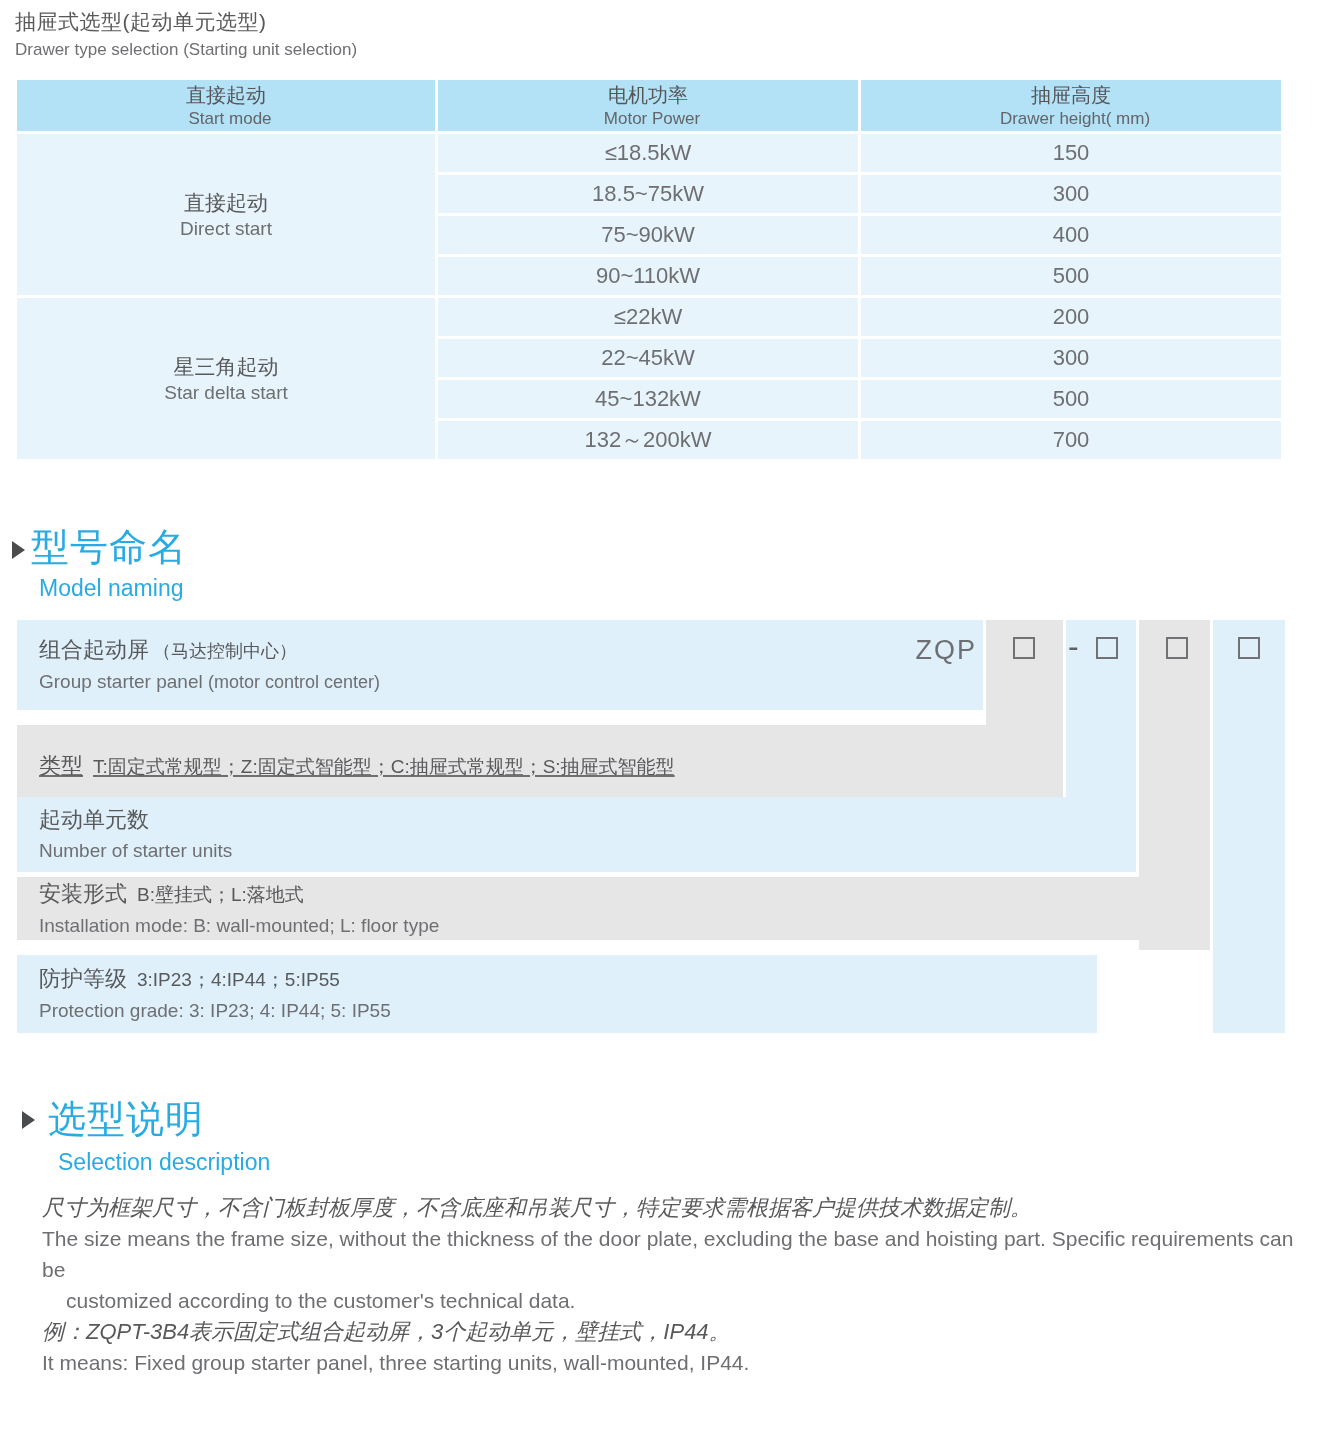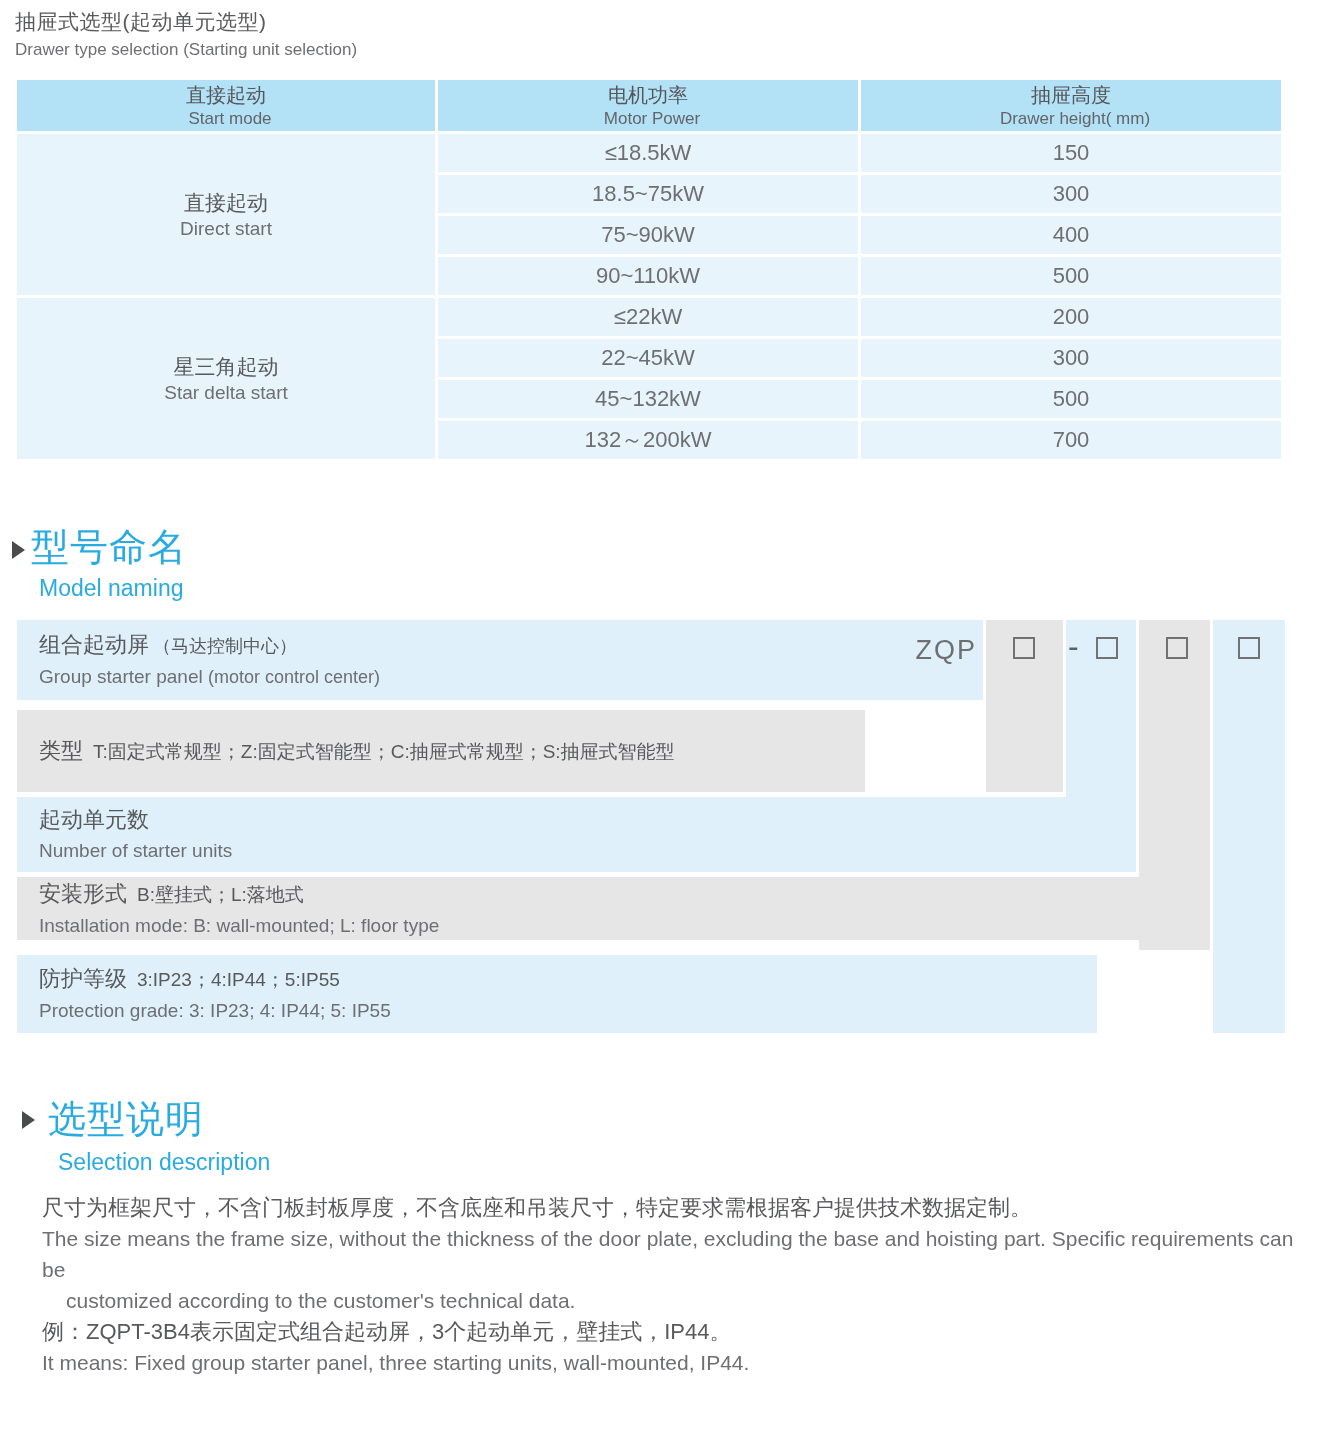--- a/index.html
+++ b/index.html
@@ -48,22 +48,22 @@
   #sec1-cn{left:31px;top:522px;}
   #sec1-en{left:39px;top:575px;}
   #sec2-bullet{left:22px;top:1111px;}
   #sec2-cn{left:48px;top:1094px;}
   #sec2-en{left:58px;top:1149px;}
   
   .naming{position:absolute;left:17px;top:620px;width:1268px;height:415px;}
   .naming .band,.naming .col{position:absolute;}
   .nblue{background:var(--nb);}
   .ngray{background:var(--ng);}
-  .b0{left:0;top:0;width:966px;height:80px;}
-  .b1{left:0;top:90px;width:848px;height:82px;}
+  .b0{left:0;top:0;width:966px;height:90px;}
+  .b1{left:0;top:105px;width:1046px;height:82px;text-decoration:underline;}
   .b2{left:0;top:177px;width:1119px;height:75px;}
   .b3{left:0;top:257px;width:1193px;height:63px;}
   .b4{left:0;top:335px;width:1080px;height:78px;}
   .c1{left:969px;top:0;width:77px;height:172px;}
   .c2{left:1049px;top:0;width:70px;height:252px;}
   .c3{left:1122px;top:0;width:71px;height:330px;}
   .c4{left:1196px;top:0;width:72px;height:413px;}
   .bandtext{height:100%;display:flex;flex-direction:column;justify-content:center;padding-left:22px;}
   .cnline{font-size:22px;color:var(--txd);line-height:28px;}
   .cnline .cn-sub{font-size:19px;margin-left:10px;}
@@ -73,21 +73,21 @@
   .zqp{position:absolute;left:0;top:15px;width:960px;text-align:right;font-size:27px;color:var(--tx);letter-spacing:2px;}
   .code-box{position:absolute;top:17px;width:22px;height:22px;border:2px solid #717276;}
   .bx1{left:996px;}
   .bx2{left:1079px;}
   .bx3{left:1149px;}
   .bx4{left:1221px;}
   .dash{position:absolute;left:1051px;top:8px;font-size:32px;color:#5f6064;}
   
   .paras{position:absolute;left:42px;top:1192px;width:1252px;}
   .pl{font-size:21px;line-height:31px;color:var(--tx);}
-  .pl.cnp{font-size:22px;color:var(--txd);}
+  .pl.cnp{font-size:22px;color:var(--txd);font-style:italic;}
   .pl.indent{padding-left:24px;}
 </style>
 </head>
 <body>
 
 <div class="doc-title-cn">抽屉式选型(起动单元选型)</div>
 <div class="doc-title-en">Drawer type selection (Starting unit selection)</div>
 
 <table class="sel">
   <colgroup>

